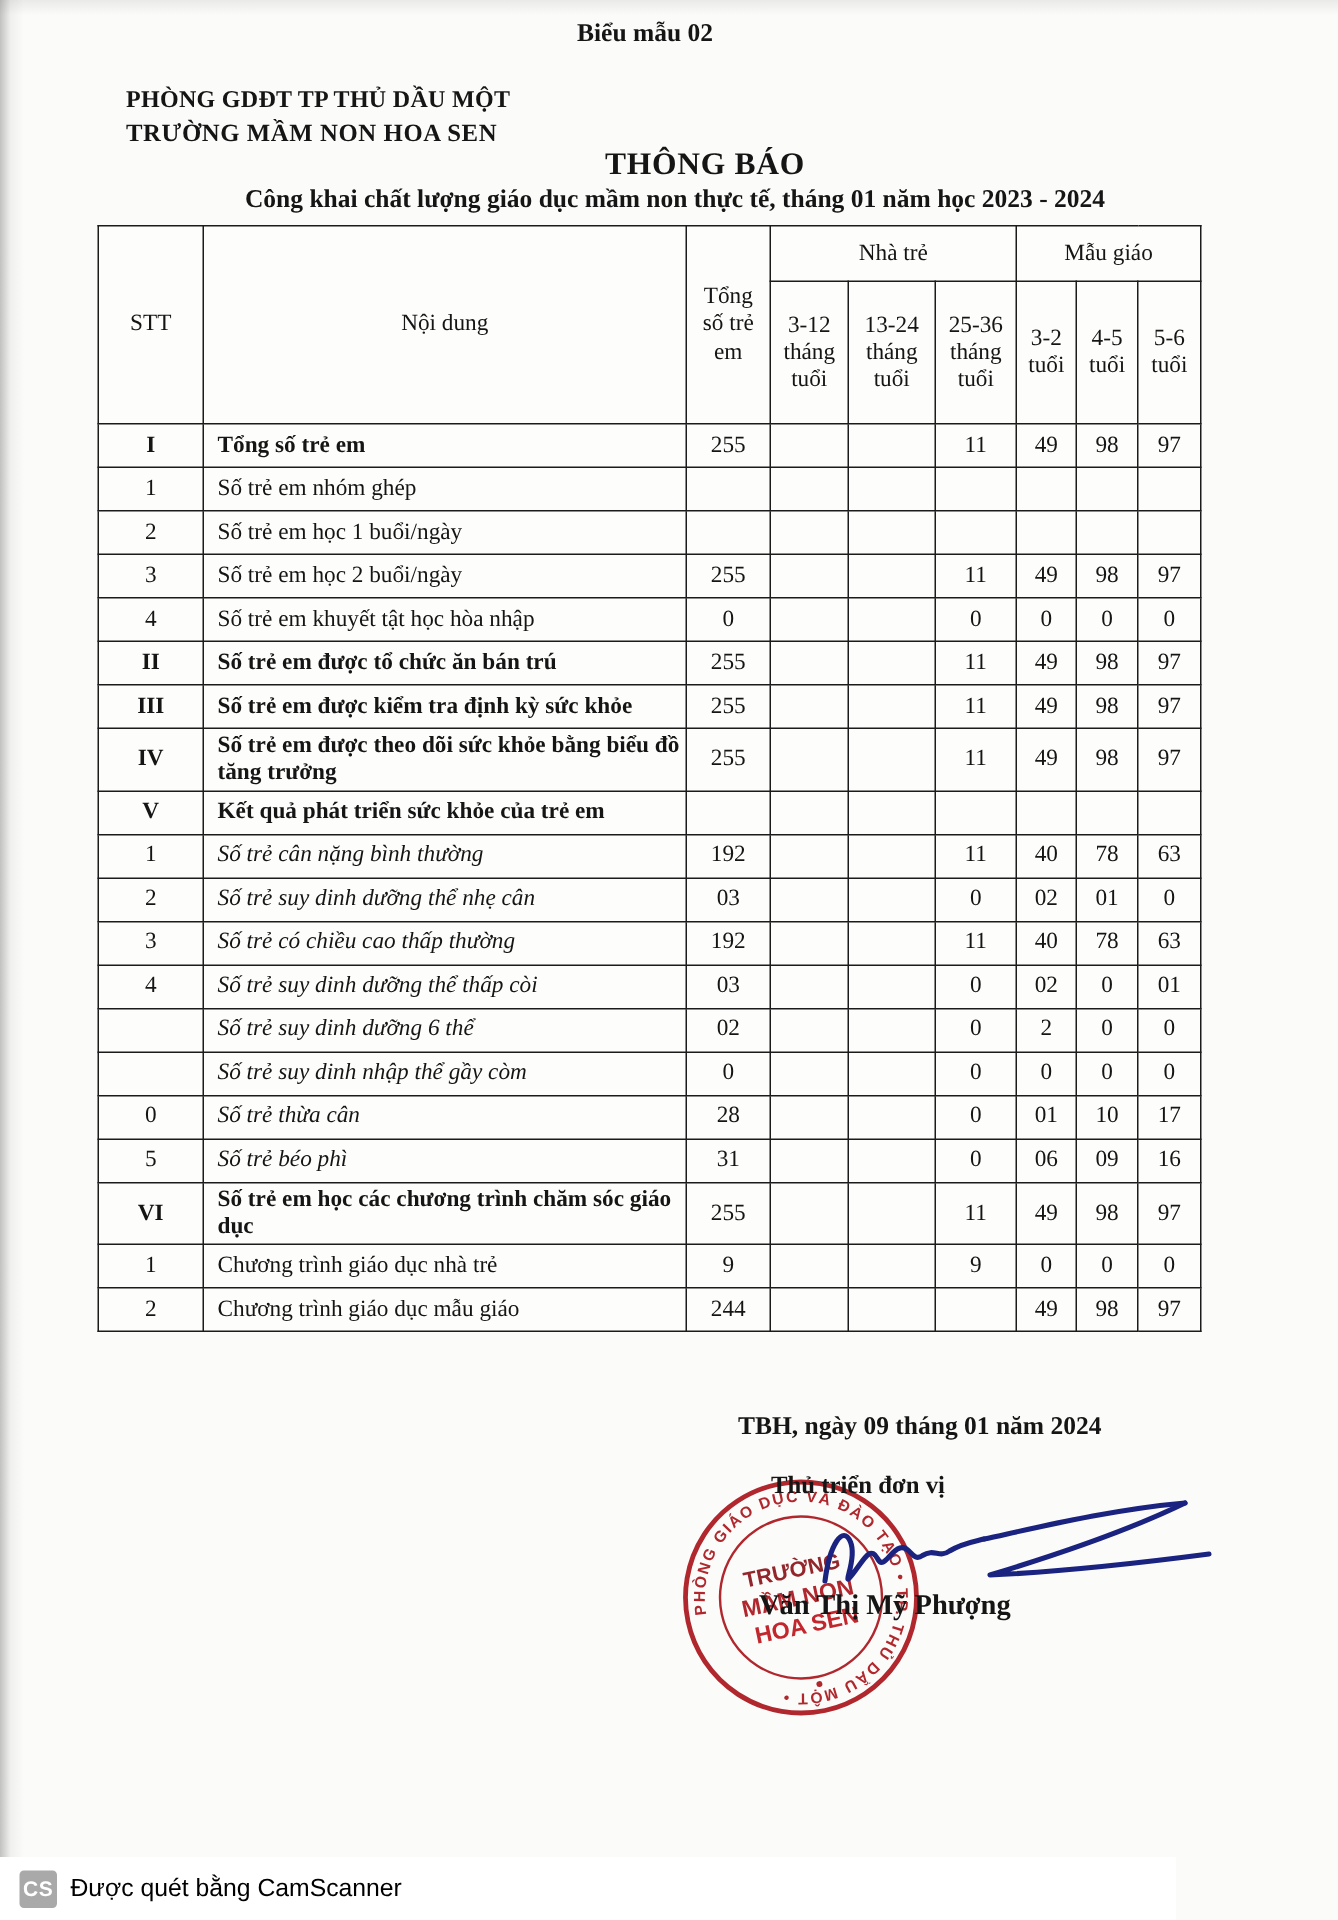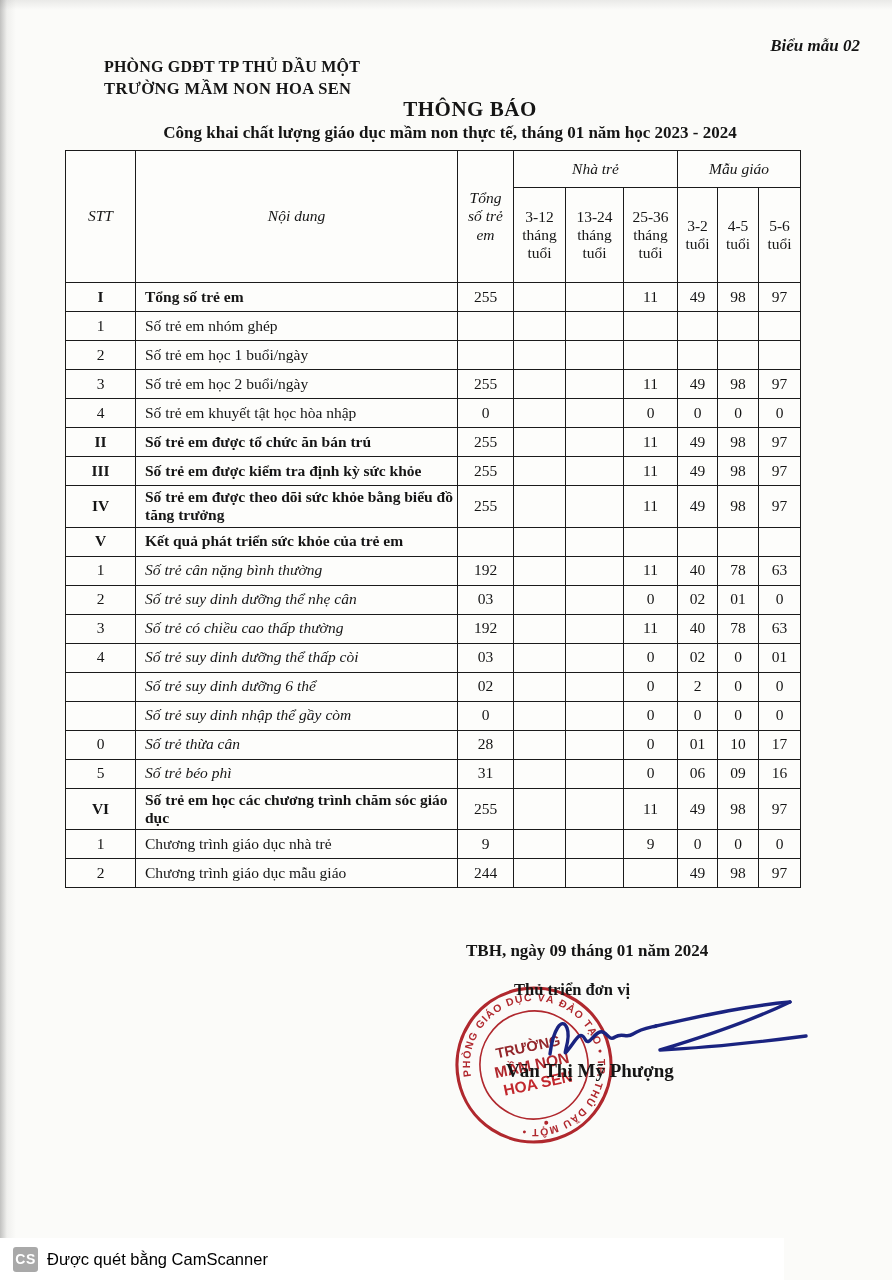--- a/index.html
+++ b/index.html
@@ -11,24 +11,24 @@
     font-family:"Liberation Serif","DejaVu Serif",serif;
     color:#151515;
   }
   .page::before{ 
     content:"";position:absolute;inset:0;pointer-events:none;
     background:
       linear-gradient(90deg,rgba(60,60,60,.30) 0px,rgba(60,60,60,.06) 7px,rgba(0,0,0,0) 16px),
       linear-gradient(180deg,rgba(80,80,80,.10) 0px,rgba(0,0,0,0) 10px);
   }
   .form-label{
-    position:absolute;top:36px;left:0;width:860px;
-    text-align:right;font-weight:bold;font-size:17px;font-style:italic;
-  }
-  .org{position:absolute;top:56px;left:104px;font-weight:bold;line-height:1.35;}
+    position:absolute;top:12px;left:0;width:860px;
+    text-align:center;font-weight:bold;font-size:17px;
+  }
+  .org{position:absolute;top:56px;left:84px;font-weight:bold;line-height:1.35;}
   .org-line1{font-size:16px;letter-spacing:.2px;}
   .org-line2{font-size:16.5px;letter-spacing:.4px;}
   .doc-title{
     position:absolute;top:97px;left:0;width:940px;
     text-align:center;font-weight:bold;font-size:21px;letter-spacing:.5px;
   }
   .doc-subtitle{
     position:absolute;top:123px;left:0;width:900px;
     text-align:center;font-weight:bold;font-size:17px;
   }
@@ -40,31 +40,31 @@
   table.main th,table.main td{
     border:1.6px solid #1b1b1b;
     padding:2px 3px;
     vertical-align:middle;
     text-align:center;
     font-size:15.5px;
     line-height:1.18;
     overflow:hidden;
   }
   thead th{font-weight:normal;font-size:15.5px;}
-  tr.hdr1 th{height:32px;font-style:italic;}
+  tr.hdr1 th{height:32px;}
   tr.hdr2 th{height:90px;}
   tbody tr{height:29px;}
   tbody td.label-cell{text-align:left;padding-left:9px;padding-right:4px;}
   tbody tr.bold td.label-cell,tbody tr.bold td.stt-cell{font-weight:bold;}
   tbody tr.italic td.label-cell{font-style:italic;}
   tbody td{font-size:15px;}
   td.stt-cell{font-size:15.5px;}
 
   .footer-date{
-    position:absolute;top:941px;left:466px;
+    position:absolute;top:941px;left:492px;
     font-weight:bold;font-size:17px;
   }
   .signer-title{
     position:absolute;top:980px;left:514px;
     font-weight:bold;font-size:16.5px;z-index:4;
   }
   .signer-name{
     position:absolute;top:1060px;left:506px;
     font-weight:bold;font-size:19px;z-index:4;
   }

